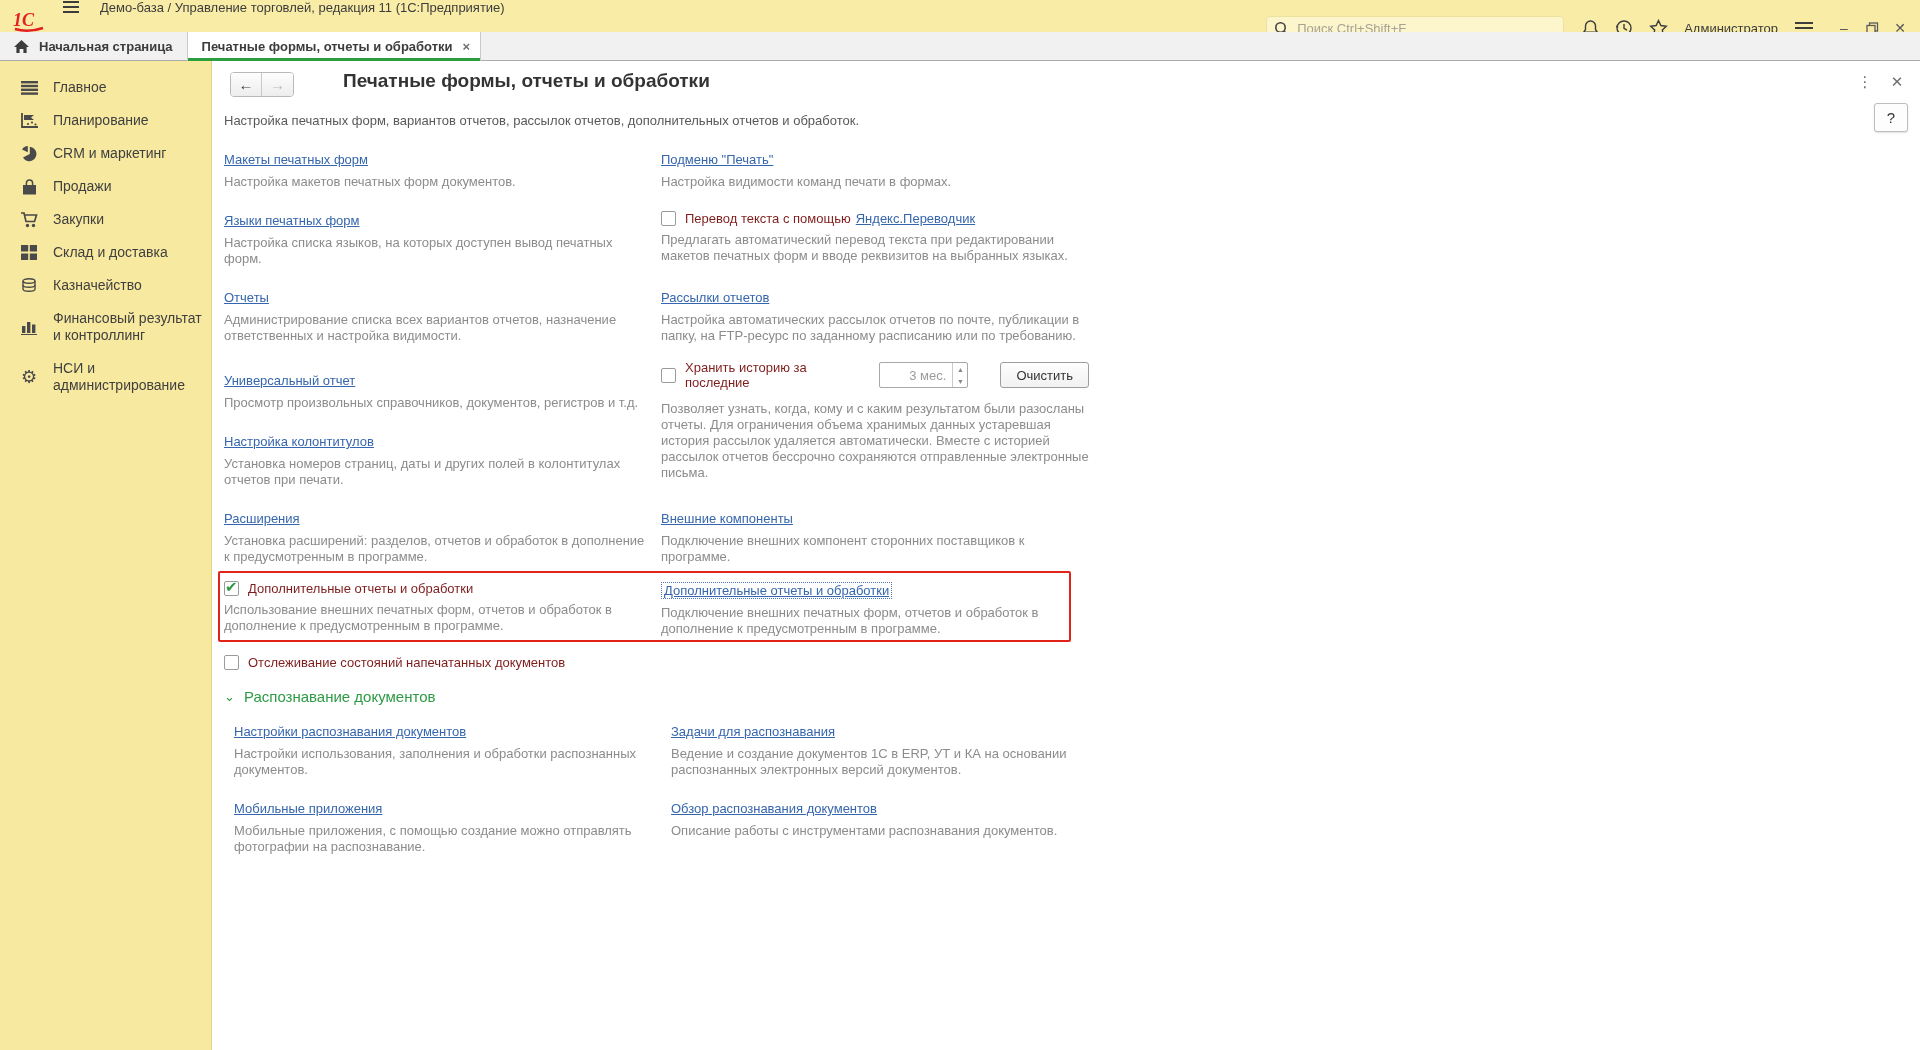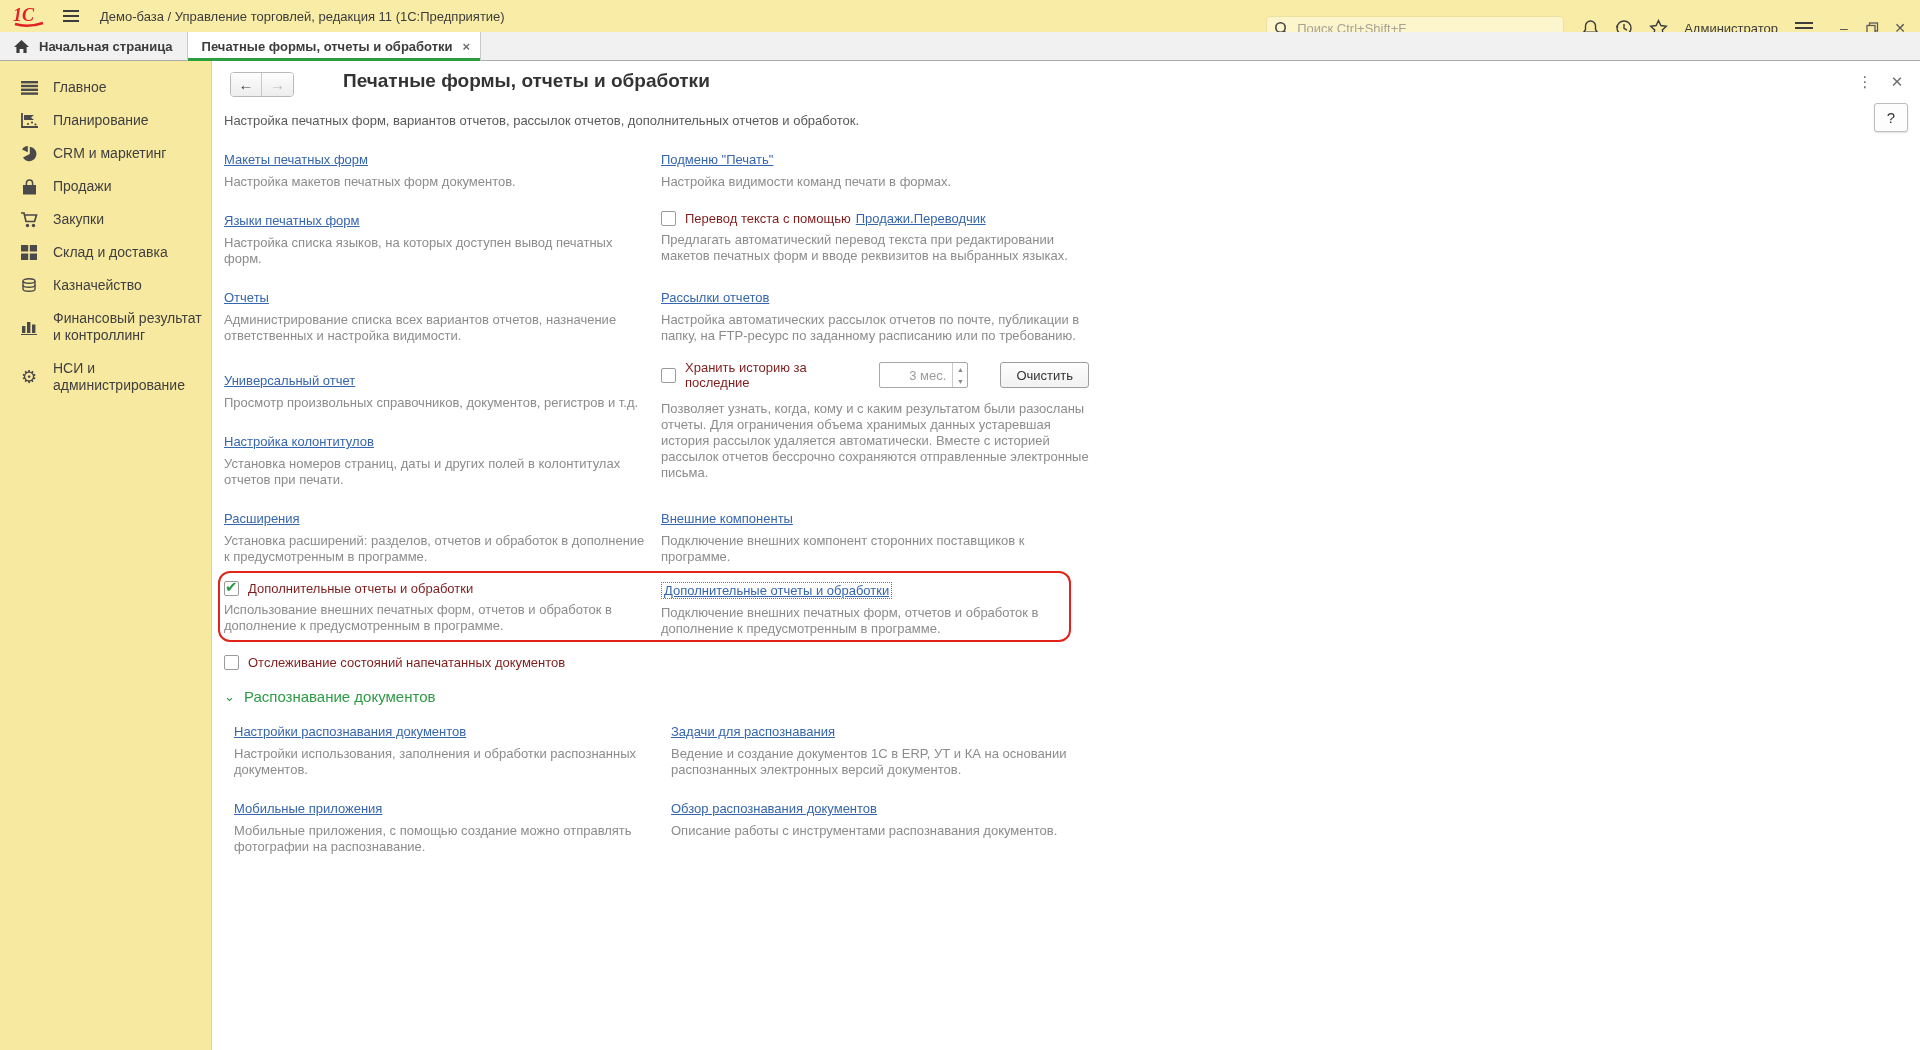--- a/index.html
+++ b/index.html
@@ -1,21 +1,21 @@
 <!DOCTYPE html>
 <html><head>
 <meta charset="utf-8">
 <style>
   * { margin:0; padding:0; box-sizing:border-box; }
   html,body { width:1920px; height:1050px; overflow:hidden;
     font-family:"Liberation Sans","DejaVu Sans",sans-serif; background:#fff; }
 
   
   .titlebar { position:absolute; left:0; top:0; width:1920px; height:32px;
-    background:#f8eca6; display:flex; align-items:center; }
+    background:#f8eca6; display:flex; }
   .logo { margin-left:12px; display:flex; align-items:flex-end; }
   .hamburger { margin-left:16px; cursor:pointer; }
   .app-title { margin-left:20px; font-size:13px; color:#3c3c3c; }
   .tb-right { position:absolute; right:0; top:12px; height:32px; display:flex; align-items:center; }
   .searchbox { position:relative; width:298px; height:25px; background:#fdf5cc;
     border:1px solid #eee2a0; border-radius:4px; margin-right:18px; }
   .searchbox input { position:absolute; left:30px; top:0; width:262px; height:23px;
     border:none; outline:none; background:transparent; font-size:13px; color:#555;
     font-family:"Liberation Sans",sans-serif; }
   .searchbox input::placeholder { color:#a9a295; }
@@ -69,21 +69,21 @@
   .group { margin-bottom:21px; }
   a.link { color:#3666ad; font-size:13px; text-decoration:underline; cursor:pointer; }
   .desc { margin-top:6px; font-size:13px; line-height:16px; color:#8c8c8c; }
   .cbrow { display:flex; align-items:center; }
   .cb { width:15px; height:15px; min-width:15px; border:1px solid #9b9b9b;
     background:#fff; border-radius:2px; position:relative; cursor:pointer; }
   .cb.checked::after { content:"✔"; position:absolute; left:0px; top:-4px;
     color:#2c9b44; font-size:15px; font-weight:bold; }
   .cb-label { margin-left:9px; font-size:13px; color:#7f1d1d; cursor:default; }
 
-  .highlight-row { grid-column:1 / -1; border:2px solid #e2231a; border-radius:12px;
+  .highlight-row { grid-column:1 / -1; border:2px solid #e2231a; border-radius:2px;
     margin:-8px 18px 13px -6px; padding:8px 0 3px 4px;
     display:grid; grid-template-columns:428px 428px; column-gap:9px; }
   .dotted-link { border:1px dotted #4a76b8; padding:0 2px; }
 
   .section-header { grid-column:1 / -1; display:flex; align-items:center;
     color:#2c9b44; font-size:15px; margin:2px 0 17px 0; cursor:pointer; }
   .section-header .chev { margin-right:9px; font-size:13px; }
   .indent { padding-left:10px; }
 
   .history-row { display:flex; align-items:center; margin:2px 0 11px 0; }
@@ -302,21 +302,21 @@
     </div>
     <div class="cell">
       <div class="group">
         <a class="link">Подменю "Печать"</a>
         <p class="desc">Настройка видимости команд печати в формах.</p>
       </div>
       <div class="group">
         <div class="cbrow">
           <span class="cb"></span>
           <span class="cb-label">Перевод текста с помощью</span>
-          <a class="link" style="margin-left:5px;">Продажи.Переводчик</a>
+          <a class="link" style="margin-left:5px;">Яндекс.Переводчик</a>
         </div>
         <p class="desc">Предлагать автоматический перевод текста при редактировании макетов печатных форм и вводе реквизитов на выбранных языках.</p>
       </div>
     </div>
 
     <div class="cell">
       <div class="group">
         <a class="link">Отчеты</a>
         <p class="desc">Администрирование списка всех вариантов отчетов, назначение ответственных и настройка видимости.</p>
       </div>

